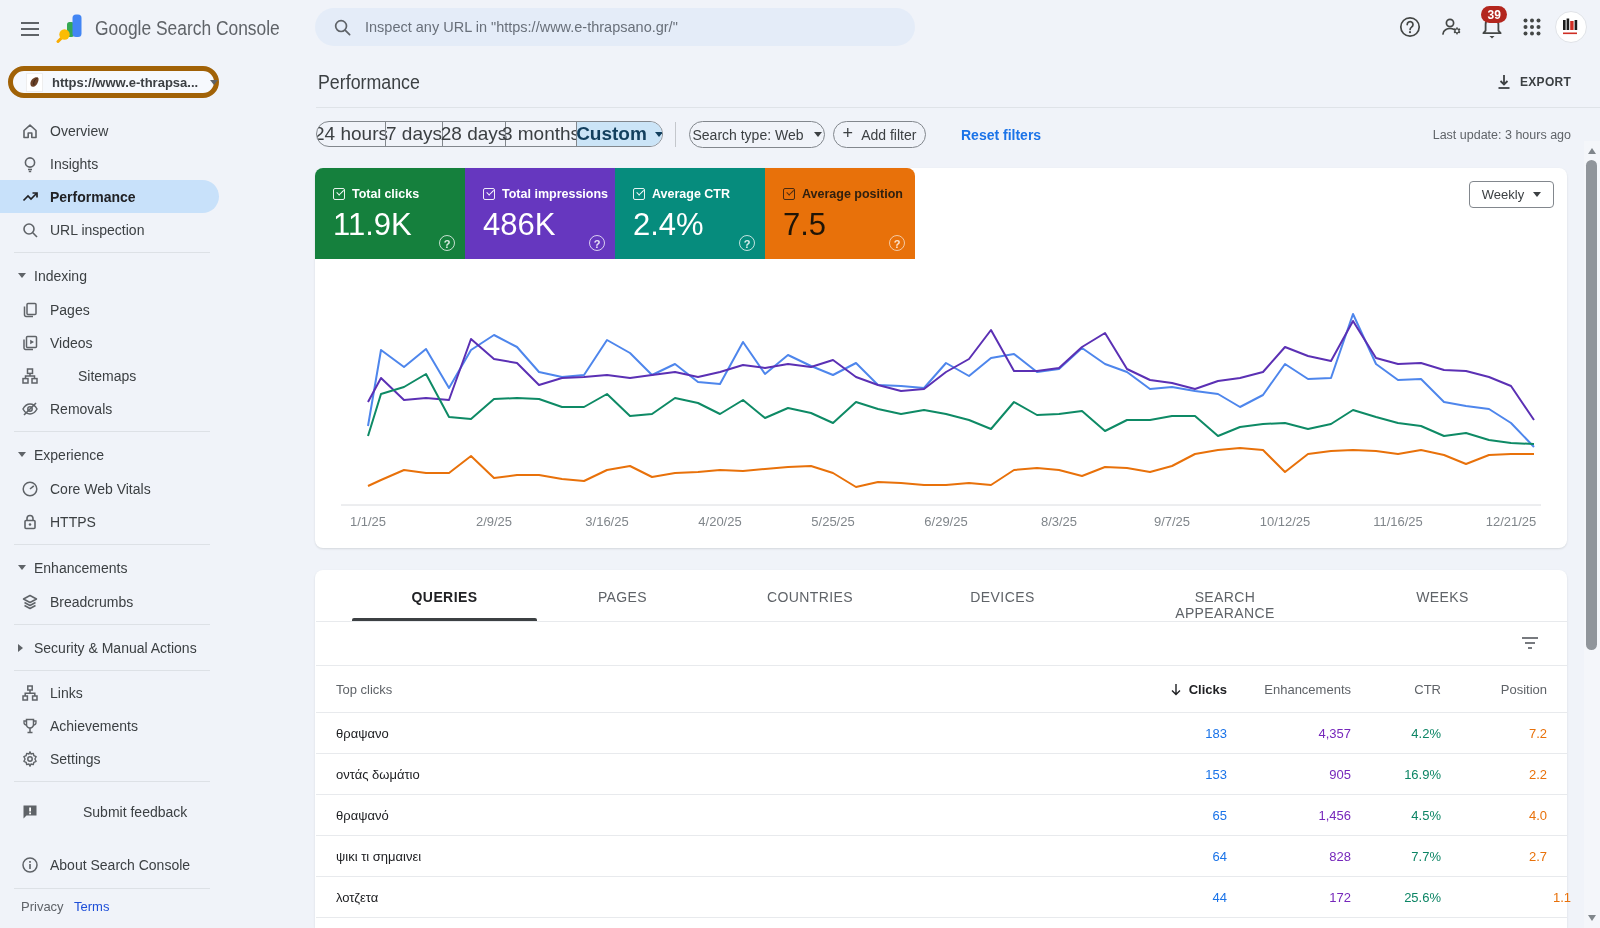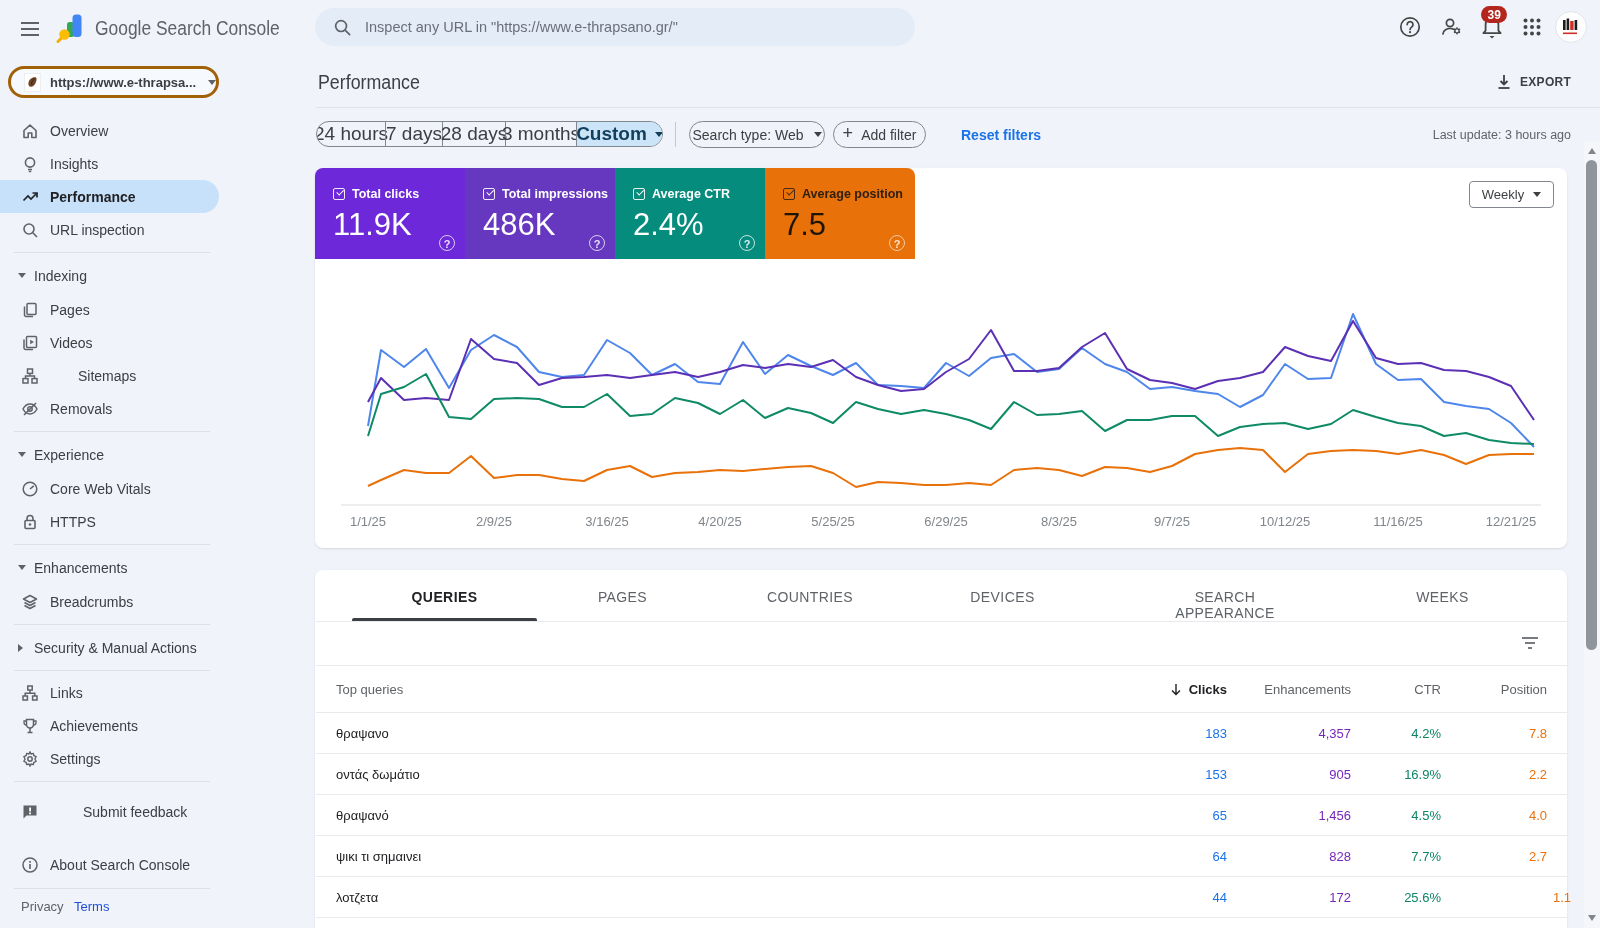--- a/index.html
+++ b/index.html
@@ -104,21 +104,21 @@
 <div class="abs" style="left:1555px; top:11px; width:32px; height:32px; border-radius:50%; background:#fff; border:1px solid #e0e3e8;">
   <svg width="30" height="30" viewBox="0 0 30 30" style="margin:0px 0 0 0px;">
     <rect x="7" y="8" width="2.6" height="10" fill="#1c1c1c"></rect>
     <rect x="10.6" y="6.5" width="2.6" height="11.5" fill="#1c1c1c"></rect>
     <rect x="14.2" y="9" width="3.4" height="9" fill="#cf2e24"></rect>
     <rect x="18.6" y="8" width="2.6" height="10" fill="#1c1c1c"></rect>
     <rect x="7" y="20.5" width="14" height="1.6" fill="#cf2e24"></rect>
   </svg>
 </div>
 
-<div class="abs" style="left:8px; top:66px; width:211px; height:32px; border:3px solid #a16207; border-radius:16px; background:#f6f9fd; display:flex; align-items:center;">
+<div class="abs" style="left:8px; top:66px; width:211px; height:32px; border:5px solid #a16207; border-radius:16px; background:#f6f9fd; display:flex; align-items:center;">
   <div style="width:19px; height:19px; margin-left:13px; background:#fff; border:1px solid #eee; display:flex; align-items:center; justify-content:center;">
     <svg width="15" height="15" viewBox="0 0 15 15">
         <path d="M4 11 C2.5 8 4 4 8 2.5 C11 1.8 12 3 11.5 5 C11 8 9 11.5 6.5 11.8 C5.3 12 4.4 11.6 4 11z" fill="#6d4328"></path>
         <path d="M7 10 C6 7 8 4 10.5 3" stroke="#3a2313" stroke-width="1" fill="none"></path>
       </svg>
   </div>
   <span style="margin-left:9px; font-size:13px; font-weight:bold; color:#3c4043; white-space:nowrap;">https://www.e-thrapsa...</span>
   <span class="caret" style="margin-left:12px; border-top-color:#5f6368;"></span>
 </div>
 
@@ -296,21 +296,21 @@
     <div class="chip sel" style="width:86px;">Custom<span class="caret" style="border-top-color:#123f5e; margin-left:8px;"></span></div>
 </div>
 <div class="abs" style="left:675px; top:122px; height:25px; border-left:1px solid #c4c7cc;"></div>
 <div class="pill" style="left:689px; top:121px; width:136px;">Search type: Web <span class="caret"></span></div>
 <div class="pill" style="left:833px; top:121px; width:93px;"><span style="font-size:18px; font-weight:400; margin-right:8px; margin-top:-2px;">+</span> Add filter</div>
 <div class="abs blue-link" style="left:961px; top:127px; font-weight:bold;">Reset filters</div>
 <div class="abs" style="right:29px; top:128px; font-size:12.5px; color:#5f6368;">Last update: 3 hours ago</div>
 
 <div class="abs" style="left:315px; top:168px; width:1252px; height:380px; background:#fff; border-radius:8px; box-shadow:0 1px 2px rgba(60,64,67,.15);"></div>
 
-<div class="mcard" style="left:315px; background:#6d28d9; border-radius:8px 0 0 0;">
+<div class="mcard" style="left:315px; background:#15803d; border-radius:8px 0 0 0;">
   <div class="head">
       <div class="cb"></div>
       <div class="ht">Total clicks</div>
     </div>
   <div class="val">11.9K</div>
     <div class="q">?</div>
 </div>
 <div class="mcard" style="left:465px; background:#6637bf;">
   <div class="head">
       <div class="cb"></div>
@@ -372,34 +372,34 @@
 <div class="abs" style="left:352px; top:618px; width:185px; height:3px; background:#3c4043; border-radius:2px 2px 0 0;"></div>
 <div class="row-line" style="top:621px;"></div>
 
 <svg class="abs" style="left:1521px; top:635px;" width="18" height="16" viewBox="0 0 18 16">
   <line x1="1" y1="3" x2="17" y2="3" stroke="#5f6368" stroke-width="1.7"></line>
   <line x1="4" y1="8" x2="14" y2="8" stroke="#5f6368" stroke-width="1.7"></line>
   <line x1="7" y1="13" x2="11" y2="13" stroke="#5f6368" stroke-width="1.7"></line>
 </svg>
 <div class="row-line" style="top:665px;"></div>
 
-<div class="abs th" style="left:336px; top:682px;">Top queries</div>
+<div class="abs th" style="left:336px; top:682px;">Top clicks</div>
 <div class="abs" style="left:1100px; top:682px; width:127px; text-align:right; font-size:13px; color:#202124; font-weight:bold;"><svg width="12" height="13" viewBox="0 0 12 13" style="vertical-align:-2px; margin-right:7px;">
       <path d="M6 1 v10 M2 7.5 L6 11.5 L10 7.5" fill="none" stroke="#202124" stroke-width="1.4"></path>
     </svg>Clicks</div>
 <div class="abs th" style="left:1250px; top:682px; width:101px; text-align:right;">Enhancements</div>
 <div class="abs th" style="left:1390px; top:682px; width:51px; text-align:right;">CTR</div>
 <div class="abs th" style="left:1480px; top:682px; width:67px; text-align:right;">Position</div>
 <div class="row-line" style="top:712px;"></div>
 
 <div class="abs qtext" style="left:336px; top:726px;">θραψανο</div>
 <div class="num" style="left:1130px; top:726px; width:97px; color:#1a73e8;">183</div>
 <div class="num" style="left:1250px; top:726px; width:101px; color:#7627bb;">4,357</div>
 <div class="num" style="left:1390px; top:726px; width:51px; color:#0d8565;">4.2%</div>
-<div class="num" style="left:1480px; top:726px; width:67px; color:#e8710a;">7.8</div>
+<div class="num" style="left:1480px; top:726px; width:67px; color:#e8710a;">7.2</div>
 <div class="row-line" style="top:753px;"></div>
 <div class="abs qtext" style="left:336px; top:767px;">οντάς δωμάτιο</div>
 <div class="num" style="left:1130px; top:767px; width:97px; color:#1a73e8;">153</div>
 <div class="num" style="left:1250px; top:767px; width:101px; color:#7627bb;">905</div>
 <div class="num" style="left:1390px; top:767px; width:51px; color:#0d8565;">16.9%</div>
 <div class="num" style="left:1480px; top:767px; width:67px; color:#e8710a;">2.2</div>
 <div class="row-line" style="top:794px;"></div>
 <div class="abs qtext" style="left:336px; top:808px;">θραψανό</div>
 <div class="num" style="left:1130px; top:808px; width:97px; color:#1a73e8;">65</div>
 <div class="num" style="left:1250px; top:808px; width:101px; color:#7627bb;">1,456</div>

